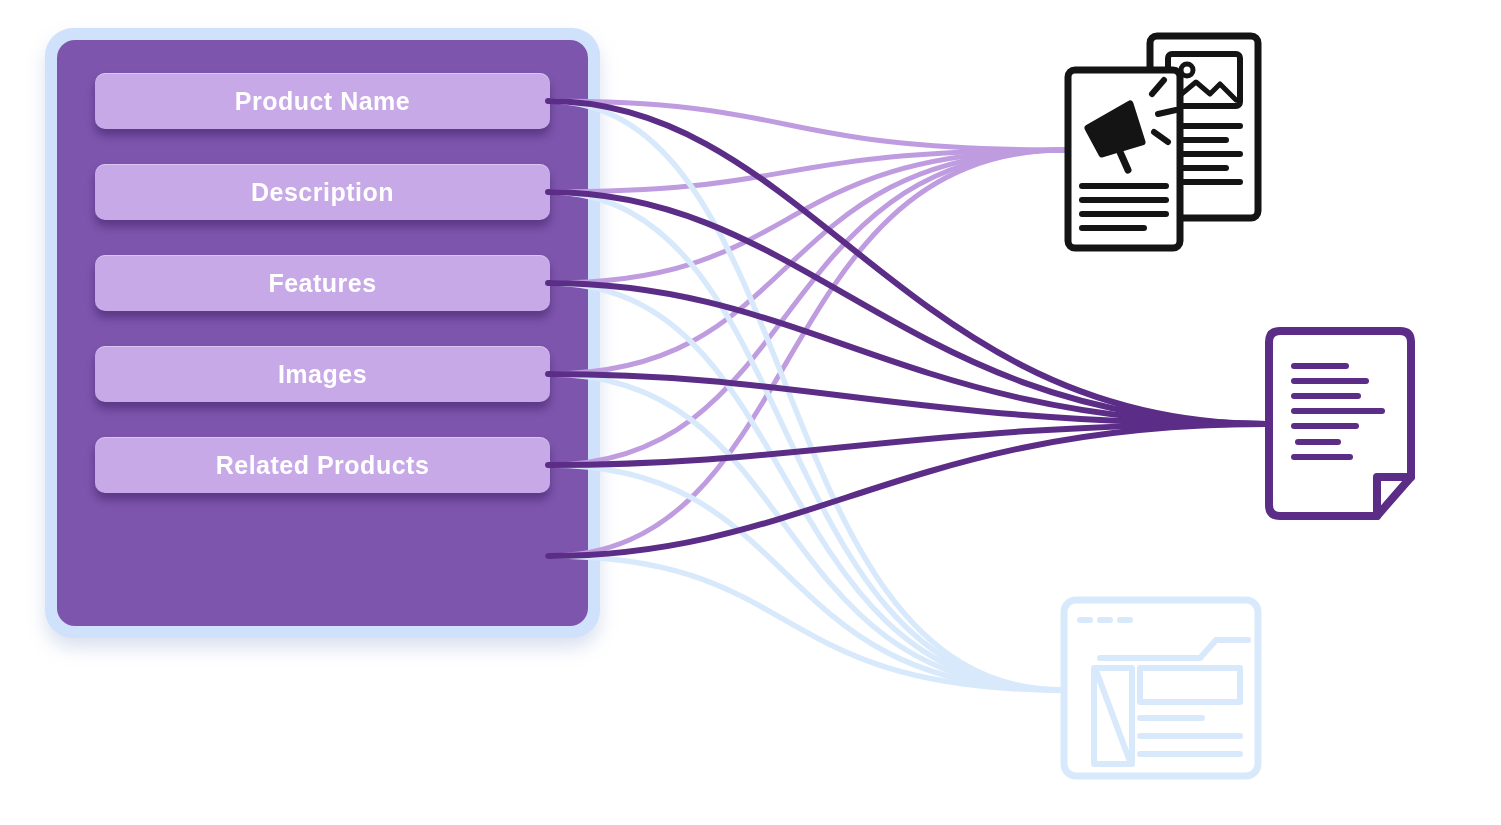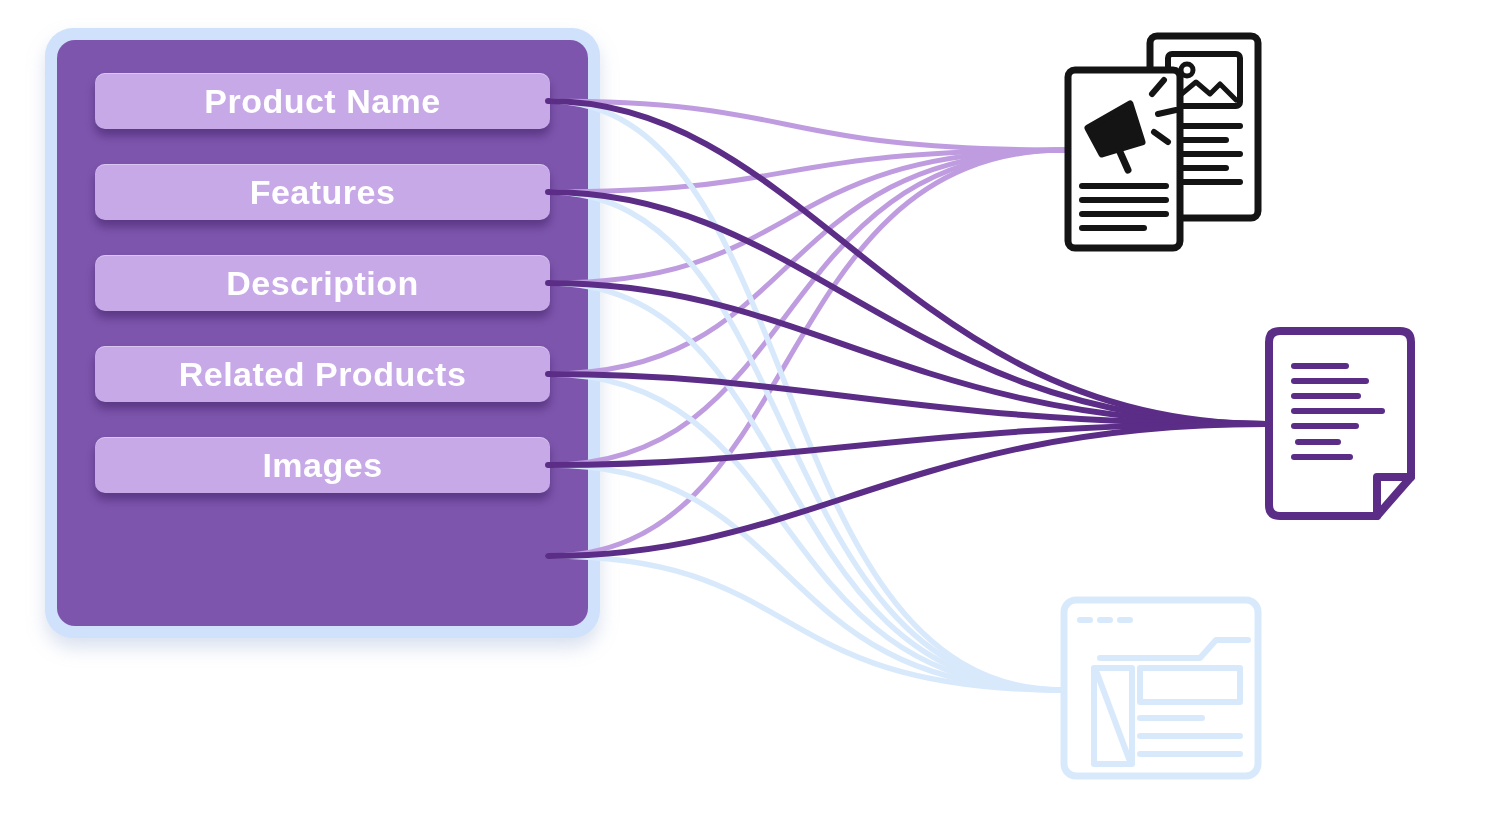--- a/index.html
+++ b/index.html
@@ -24,45 +24,45 @@
     background:var(--panel-frame);border-radius:28px;padding:12px;
     box-shadow:0 10px 18px rgba(150,170,210,0.35);
   }
   .panel-inner{
     width:100%;height:100%;background:var(--panel-bg);border-radius:18px;
     display:flex;flex-direction:column;gap:35px;padding:33px 38px;
   }
   .field{
     height:56px;border-radius:10px;background:var(--field-bg);
     display:flex;align-items:center;justify-content:center;
-    color:var(--field-text);font-weight:700;font-size:34px;letter-spacing:0.5px;
+    color:var(--field-text);font-weight:700;font-size:25px;letter-spacing:0.5px;
     box-shadow:0 7px 9px rgba(40,10,70,0.38), inset 0 1px 0 rgba(255,255,255,0.35);
   }
 
   #connections{position:absolute;left:0;top:0;width:1501px;height:825px;pointer-events:none;}
   #connections path{stroke-linecap:round;}
 
   .icon{position:absolute;}
   .icon svg{display:block;}
   #icon-brochure{left:1058px;top:30px;color:var(--ink);}
   #icon-document{left:1264px;top:326px;color:var(--deep-purple);}
   #icon-browser{left:1060px;top:596px;color:var(--light-blue);}
 </style>
 </head>
 <body>
 
 <div class="canvas">
 
   <div class="panel-frame">
     <div class="panel-inner">
       <div class="field">Product Name</div>
+      <div class="field">Description</div>
       <div class="field">Features</div>
-      <div class="field">Description</div>
+      <div class="field">Images</div>
       <div class="field">Related Products</div>
-      <div class="field">Images</div>
     </div>
   </div>
 
   <svg id="connections" viewBox="0 0 1501 825">
       <path d="M 548 101 C 808 101, 766 150, 1066 150" stroke="#bf9ce0" stroke-width="5" fill="none"></path>
       <path d="M 548 192 C 808 192, 766 150, 1066 150" stroke="#bf9ce0" stroke-width="5" fill="none"></path>
       <path d="M 548 283 C 808 283, 766 150, 1066 150" stroke="#bf9ce0" stroke-width="5" fill="none"></path>
       <path d="M 548 374 C 808 374, 766 150, 1066 150" stroke="#bf9ce0" stroke-width="5" fill="none"></path>
       <path d="M 548 465 C 808 465, 766 150, 1066 150" stroke="#bf9ce0" stroke-width="5" fill="none"></path>
       <path d="M 548 556 C 808 556, 766 150, 1066 150" stroke="#bf9ce0" stroke-width="5" fill="none"></path>

